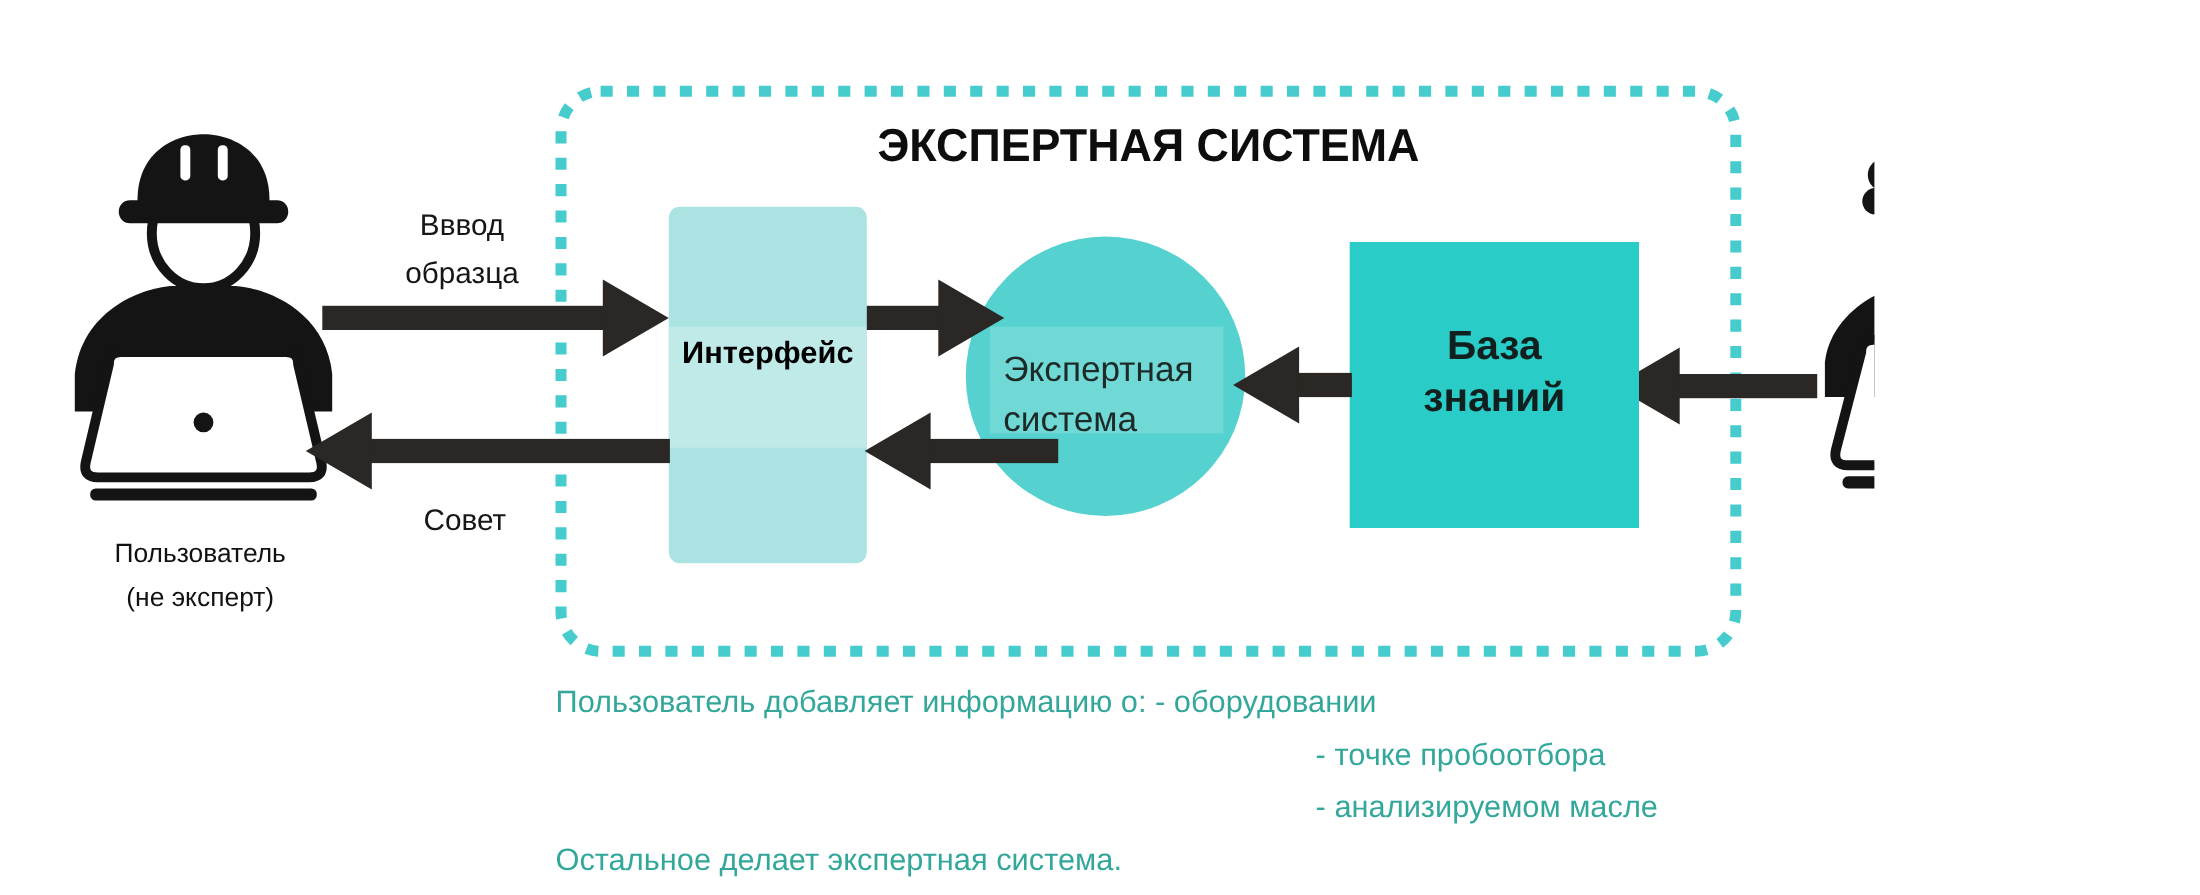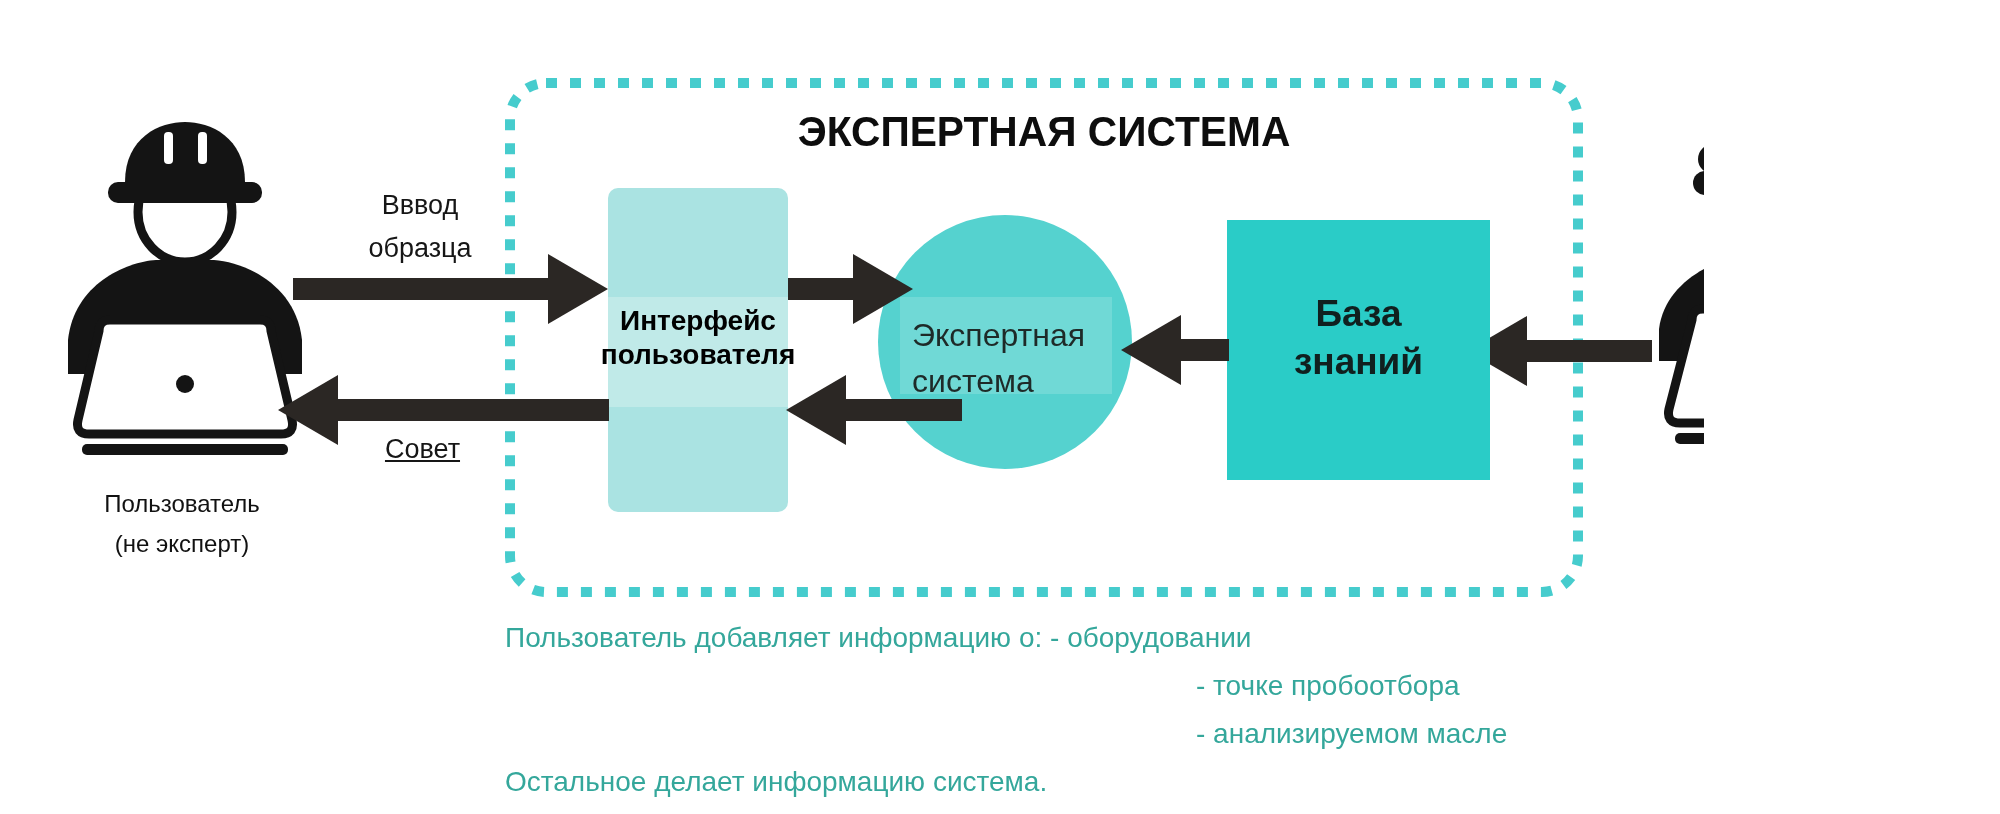--- a/index.html
+++ b/index.html
@@ -125,40 +125,39 @@
   </div>
   <div>
     <div class="arrow-head head-left z3" style="left:278px;top:375px;"></div>
     <div class="arrow-body z3" style="left:336px;top:399px;width:273px;"></div>
   </div>
 
   <div class="abs flow-label" style="left:320px;top:184px;width:200px;">
     <div>Вввод</div>
     <div>образца</div>
   </div>
-  <div class="abs flow-label" style="left:340px;top:428px;width:165px;text-decoration:underline;">Совет</div>
+  <div class="abs flow-label" style="left:340px;top:452px;width:165px;">Совет</div>
 
   <div class="abs shape iface-box"></div>
   <div class="abs iface-band"></div>
   <div class="abs iface-text">
     <div>Интерфейс</div>
-    <div>пользователя</div>
   </div>
 
   <div class="abs shape engine-circle"></div>
   <div class="abs engine-band"></div>
   <div class="abs engine-text">
     <div>Экспертная</div>
     <div>система</div>
   </div>
 
   <div class="abs shape kb-box"></div>
   <div class="abs kb-text">
     <div>База</div>
     <div>знаний</div>
   </div>
 
   <div class="abs note" style="left:505px;top:622px;">Пользователь добавляет информацию о: - оборудовании</div>
   <div class="abs note" style="left:1196px;top:718px;">- анализируемом масле</div>
   <div class="abs note" style="left:1196px;top:670px;">- точке пробоотбора</div>
-  <div class="abs note" style="left:505px;top:766px;">Остальное делает информацию система.</div>
+  <div class="abs note" style="left:505px;top:766px;">Остальное делает экспертная система.</div>
 
 </div>
 
 </body></html>

